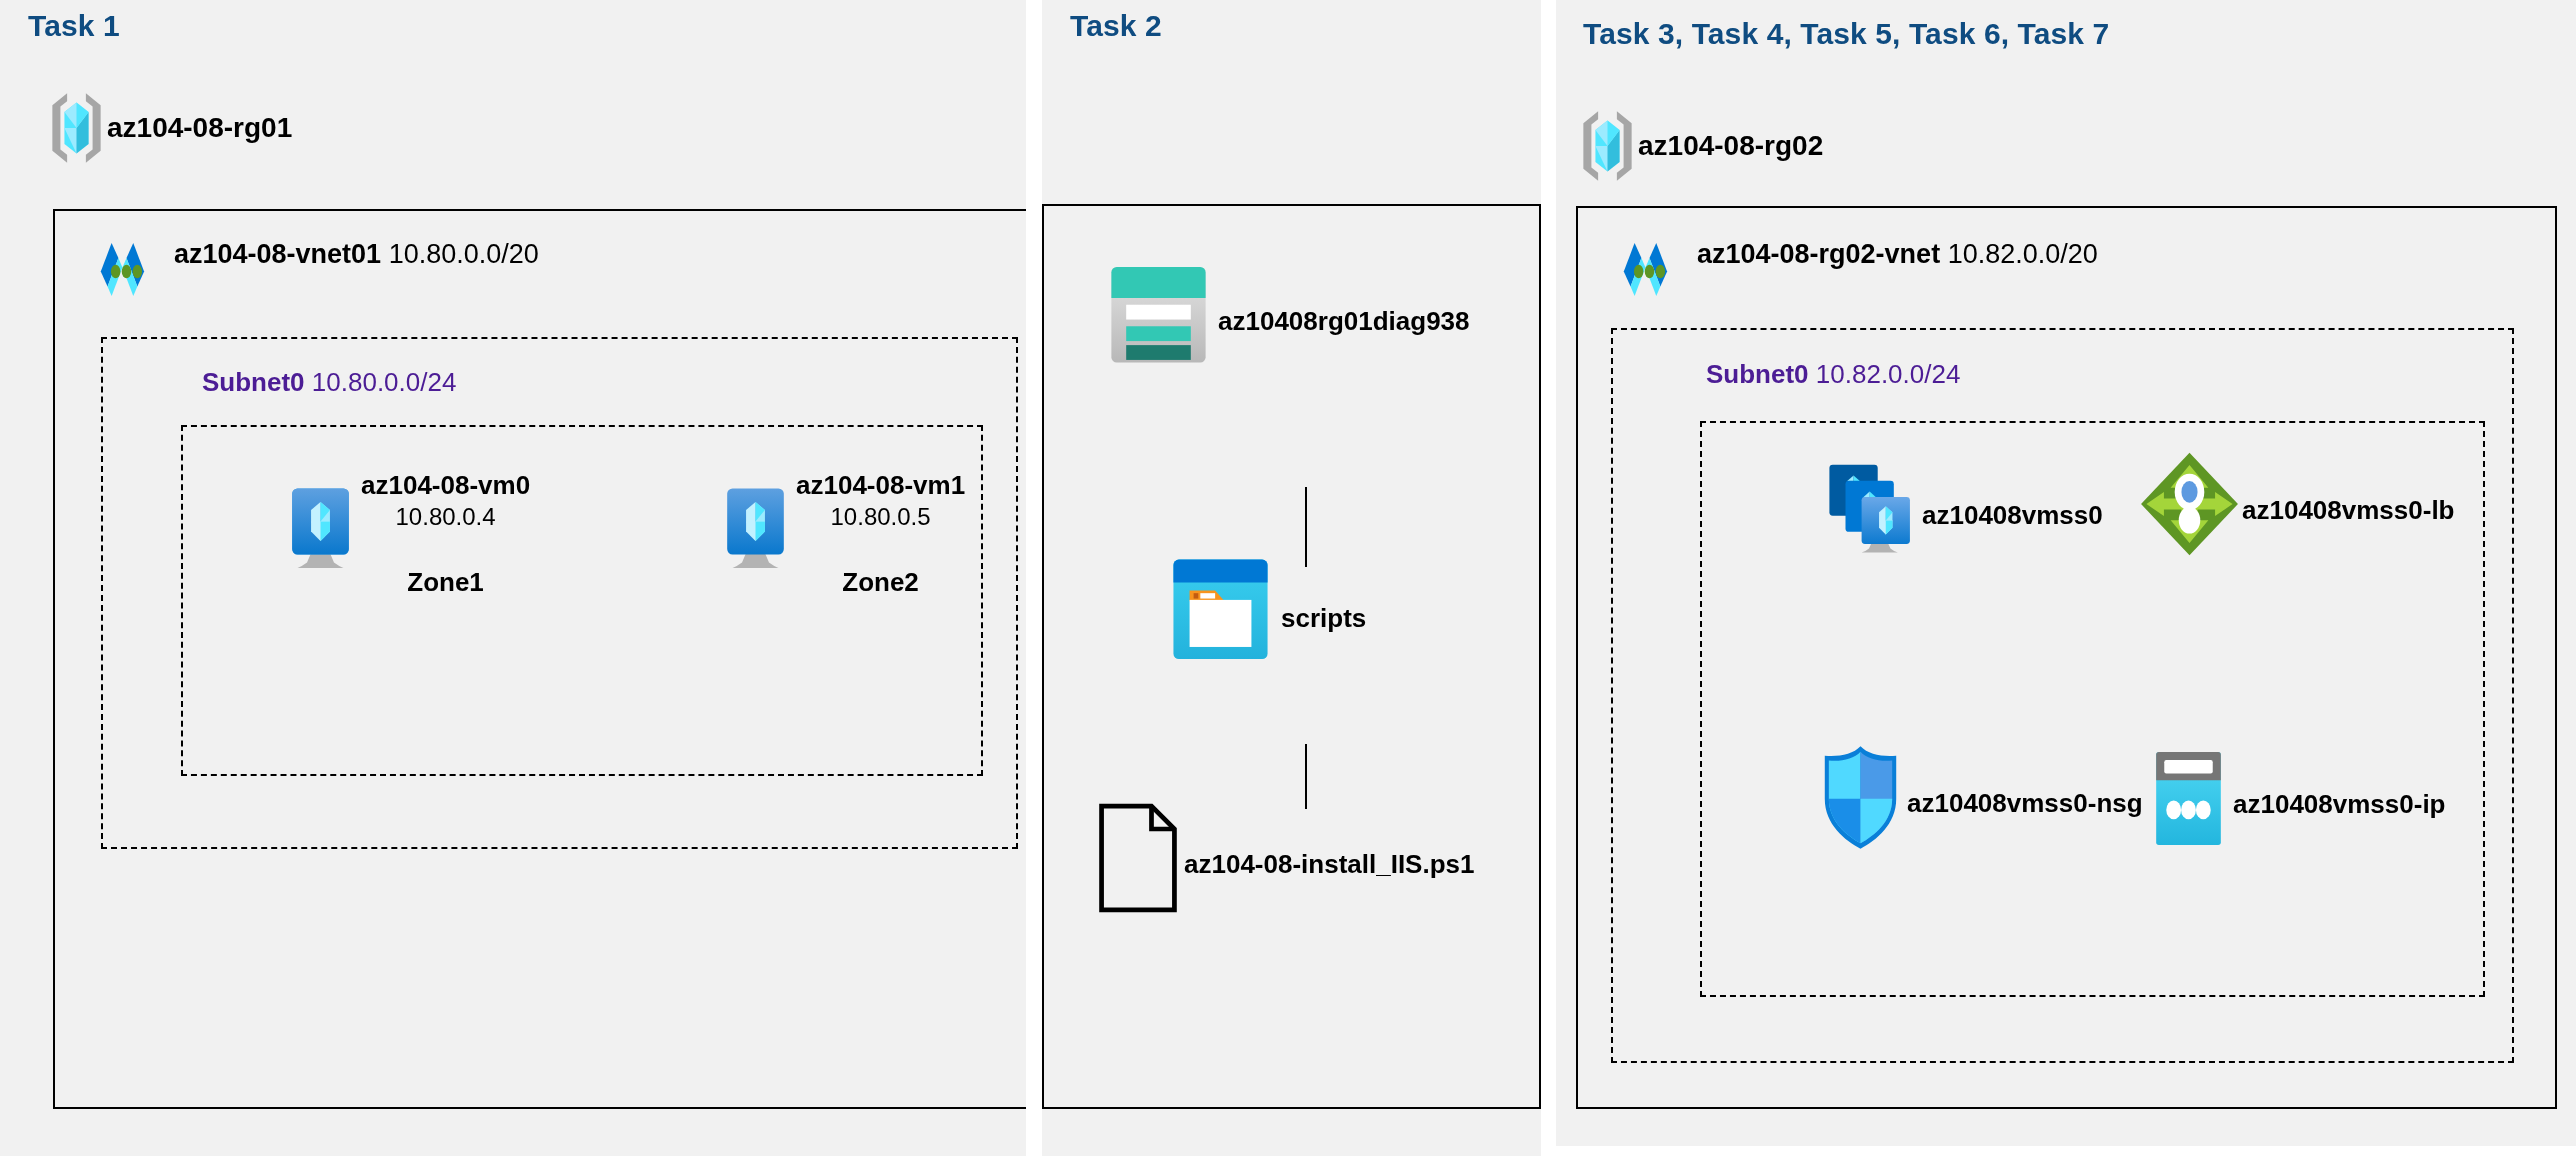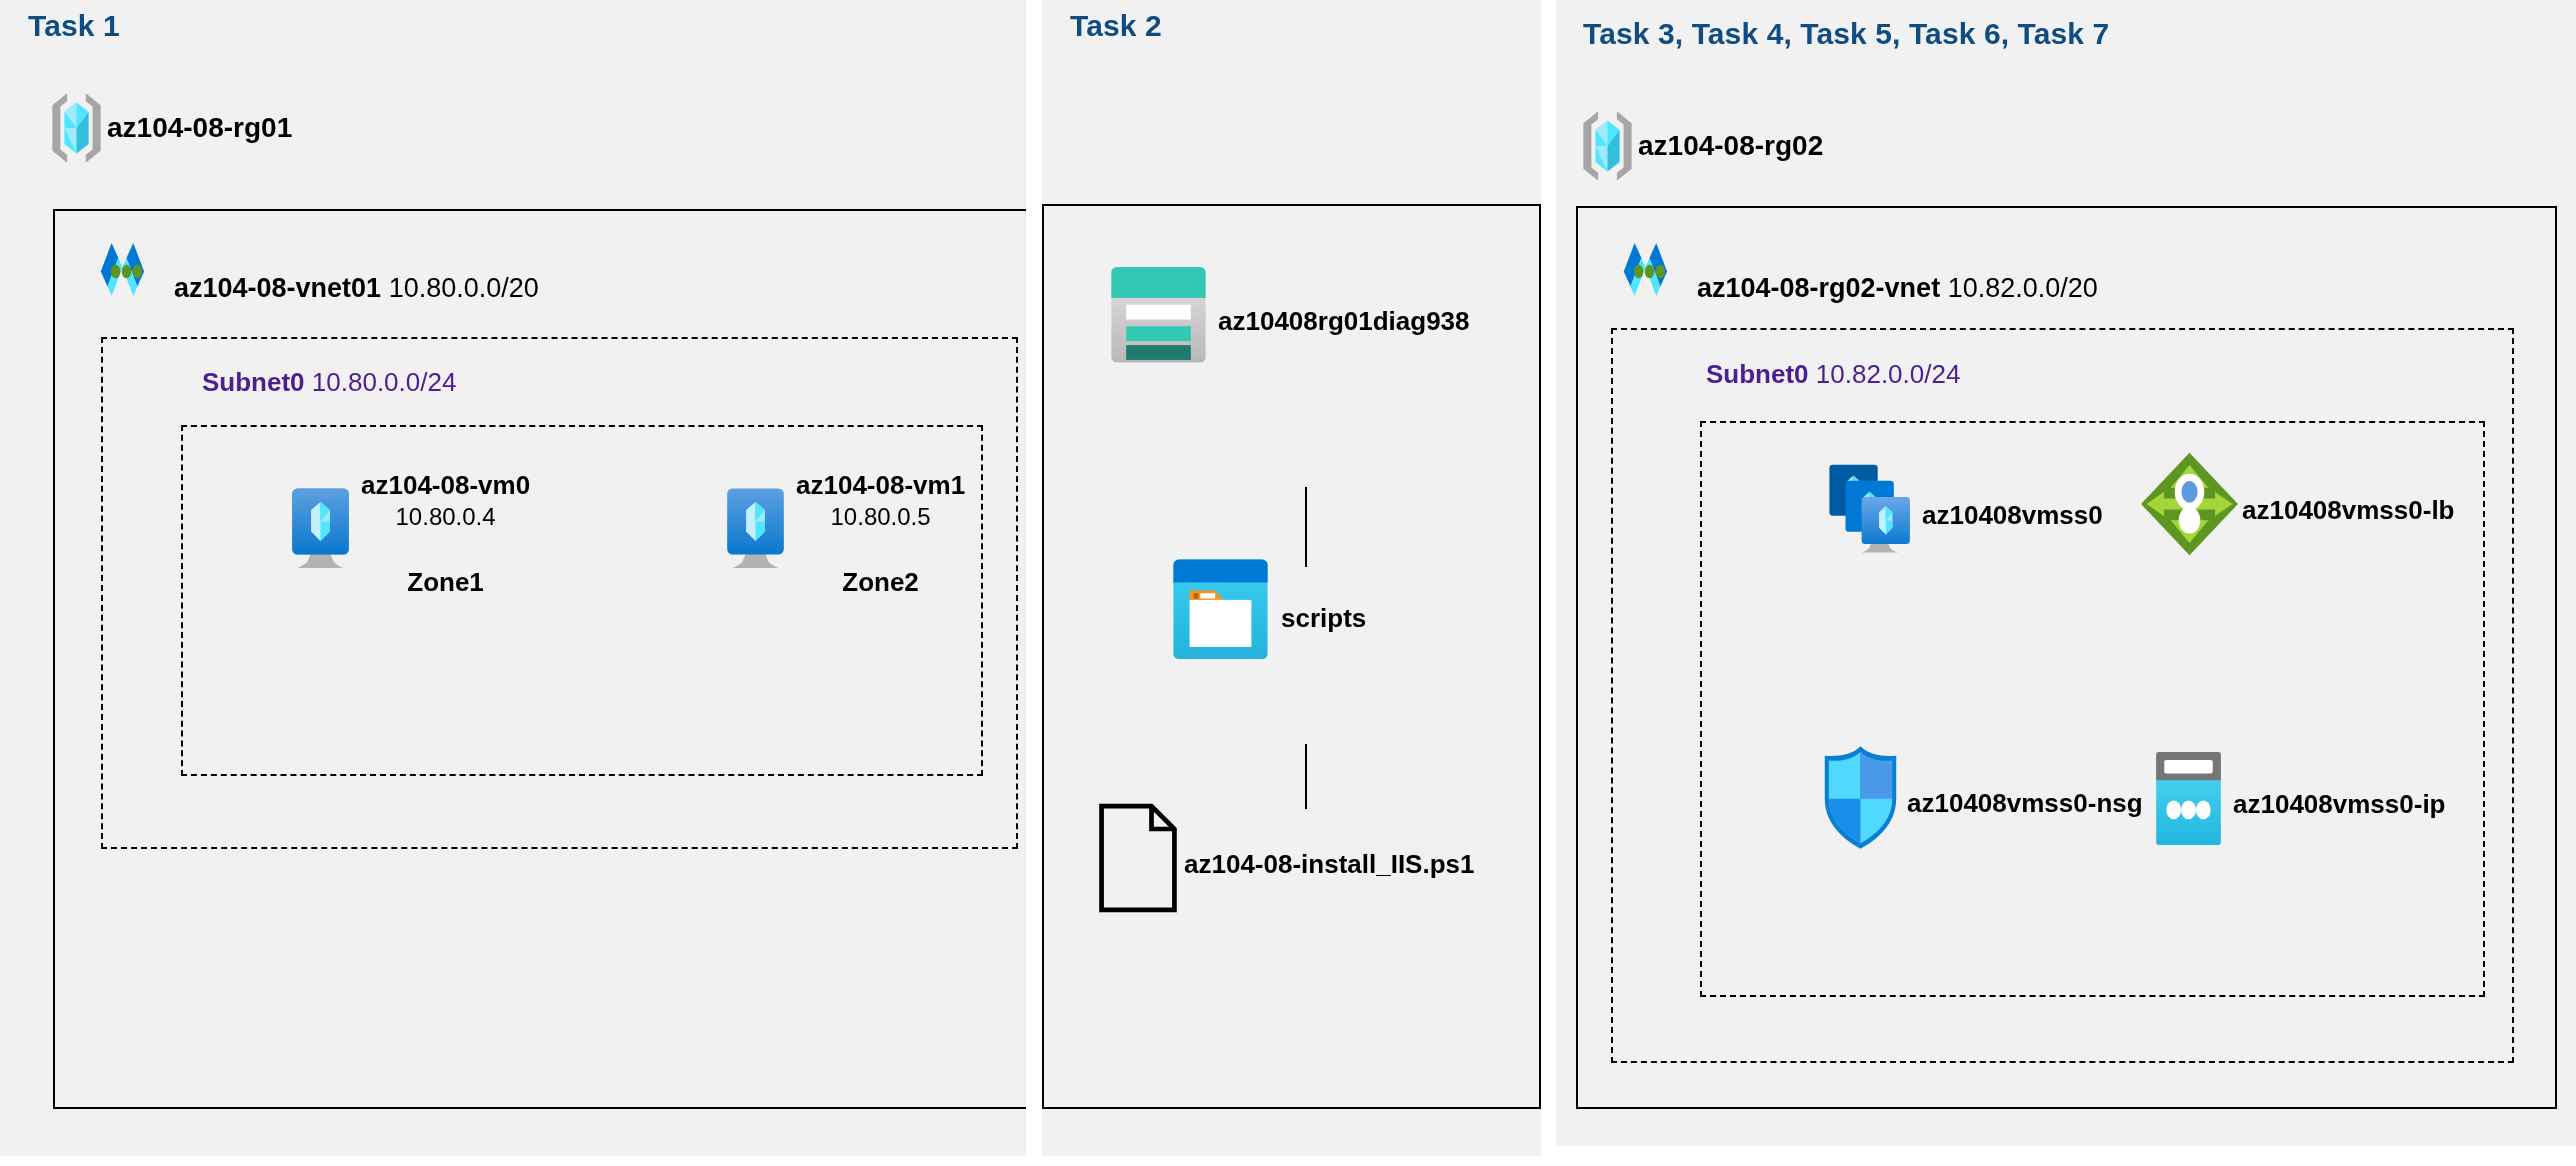--- a/index.html
+++ b/index.html
@@ -45,21 +45,21 @@
   #subnet02-box{left:1611px;top:328px;width:903px;height:735px;}
   #vmss-box{left:1700px;top:421px;width:785px;height:576px;}
 
   .box-title{position:absolute;font-size:26px;white-space:nowrap;color:#4c1d95;}
   .box-title b{font-weight:bold;}
   .box-title span{font-weight:normal;}
   #subnet01-title{left:202px;top:367px;}
   #subnet02-title{left:1706px;top:359px;}
 
   
-  .vnet-row{position:absolute;display:flex;align-items:flex-end;gap:15px;}
+  .vnet-row{position:absolute;display:flex;align-items:flex-start;gap:15px;}
   #vnet01-row{left:94px;top:239px;}
   #vnet02-row{left:1617px;top:239px;}
   .vnet-label{font-size:27px;white-space:nowrap;color:#000;}
   .vnet-label b{font-weight:bold;}
   .vnet-label span{font-weight:normal;}
 
   
   .node{position:absolute;display:flex;flex-direction:row;align-items:center;}
   .node .cap{margin-top:12px;text-align:center;white-space:nowrap;}
   .cap-name{font-size:26px;font-weight:bold;color:#000;line-height:1.18;}

